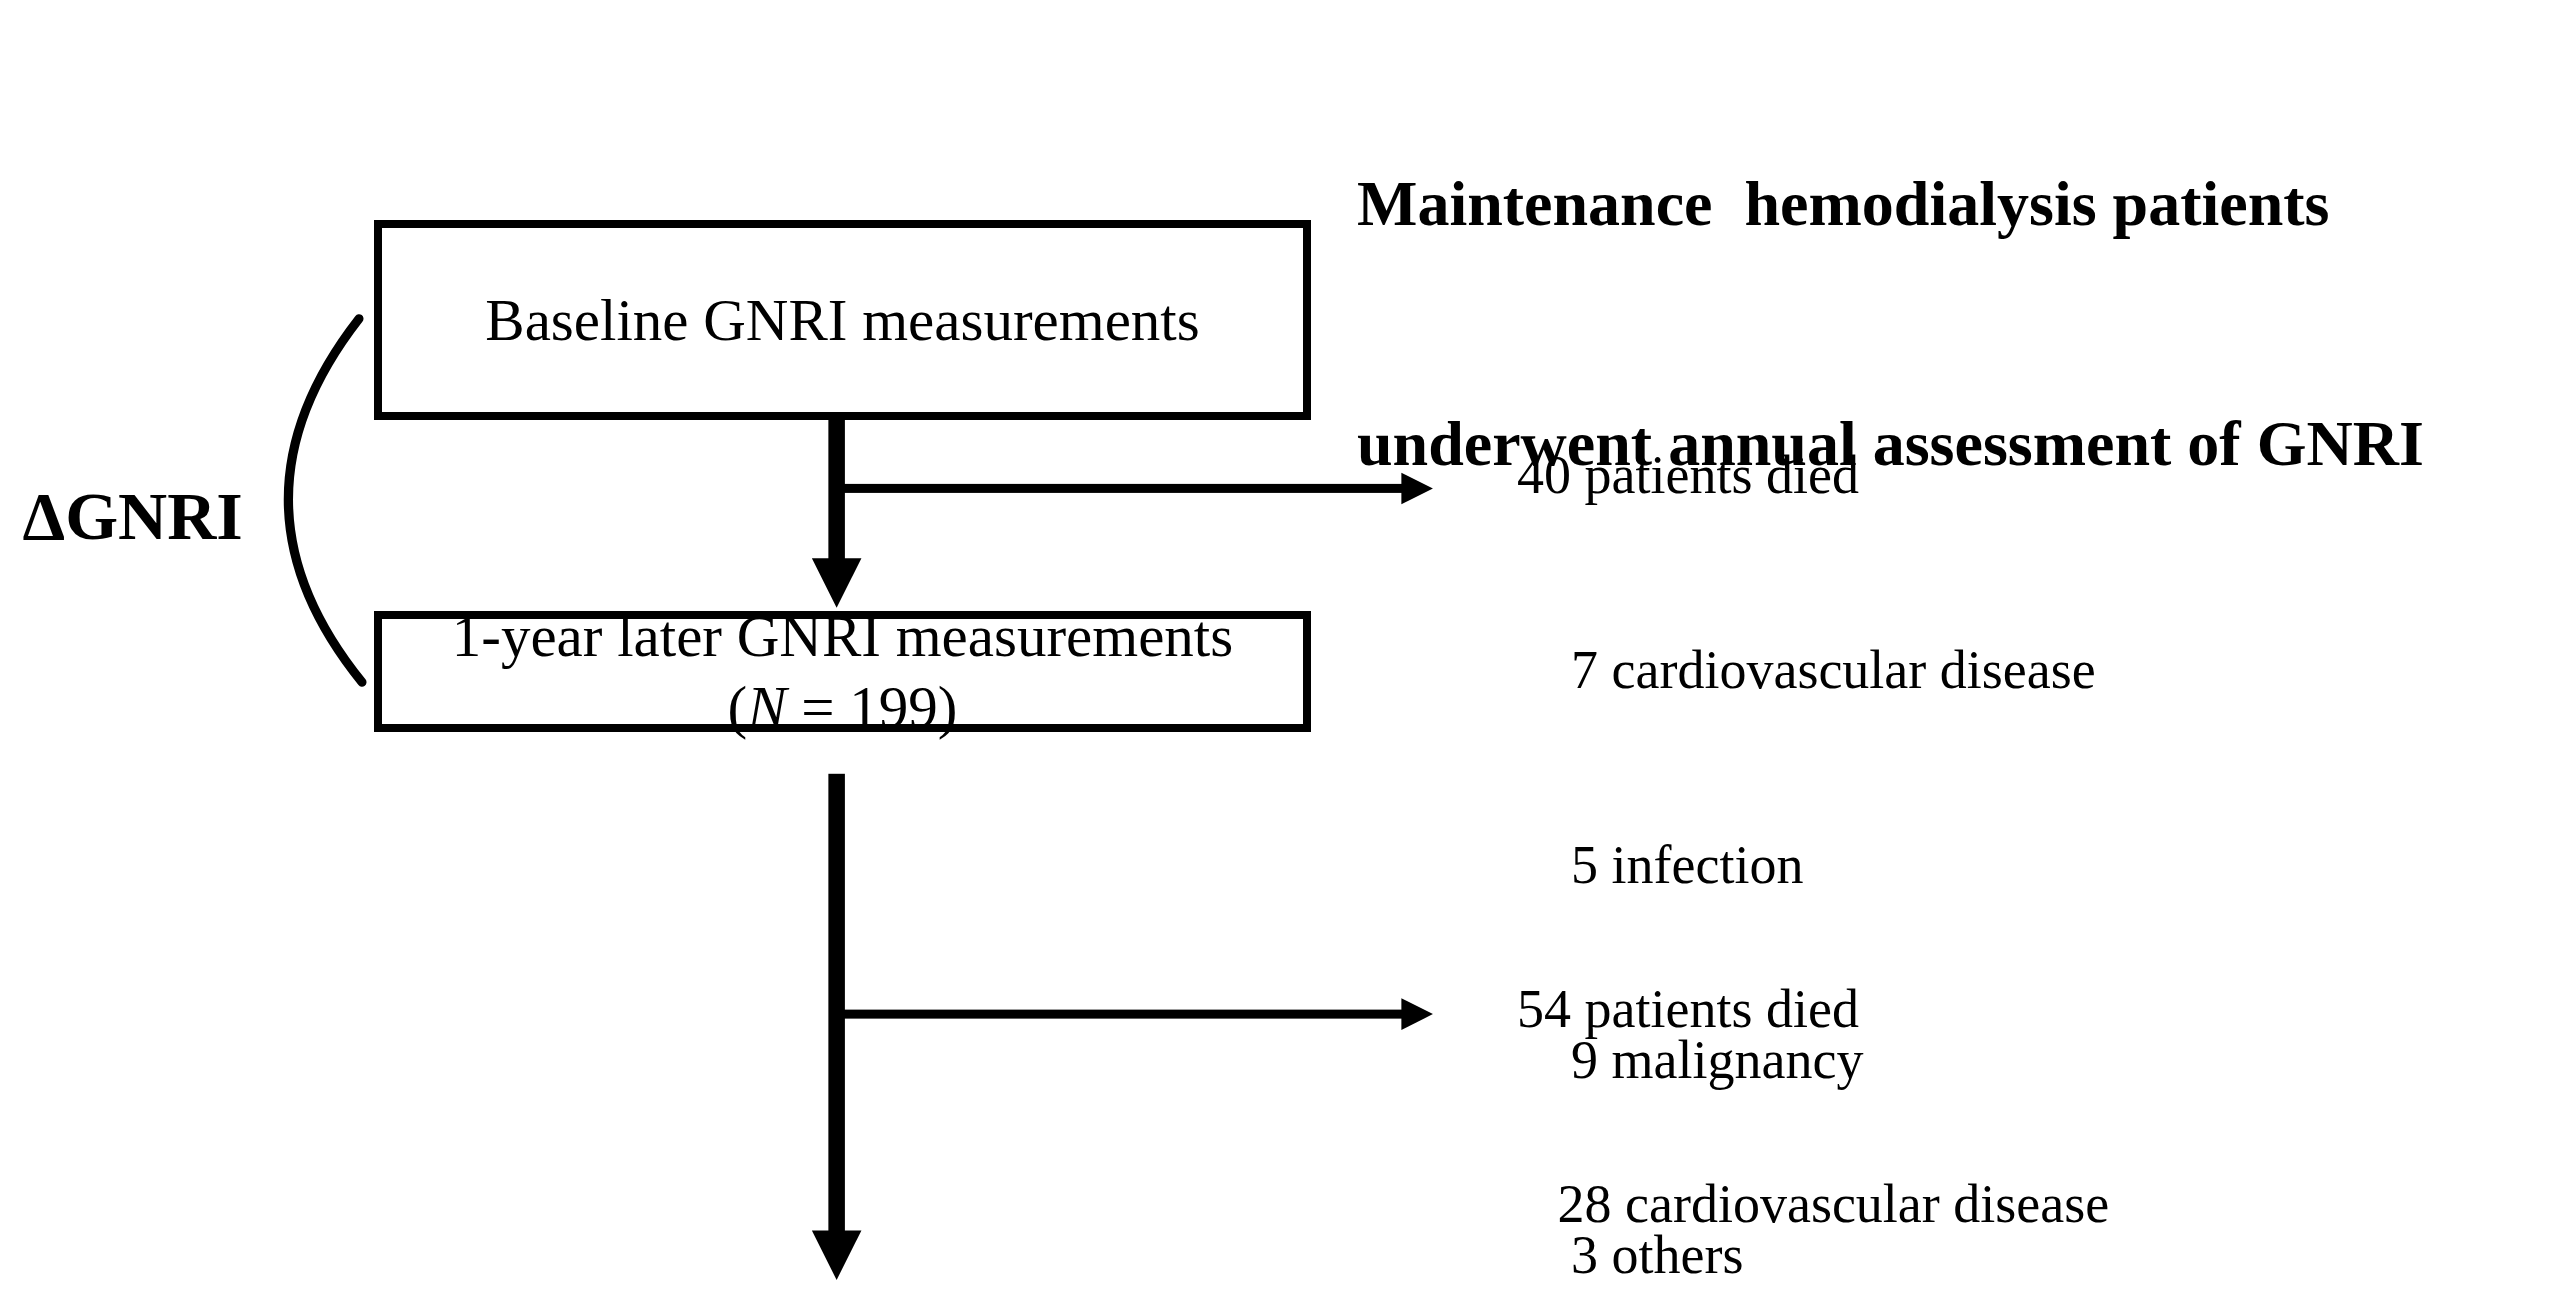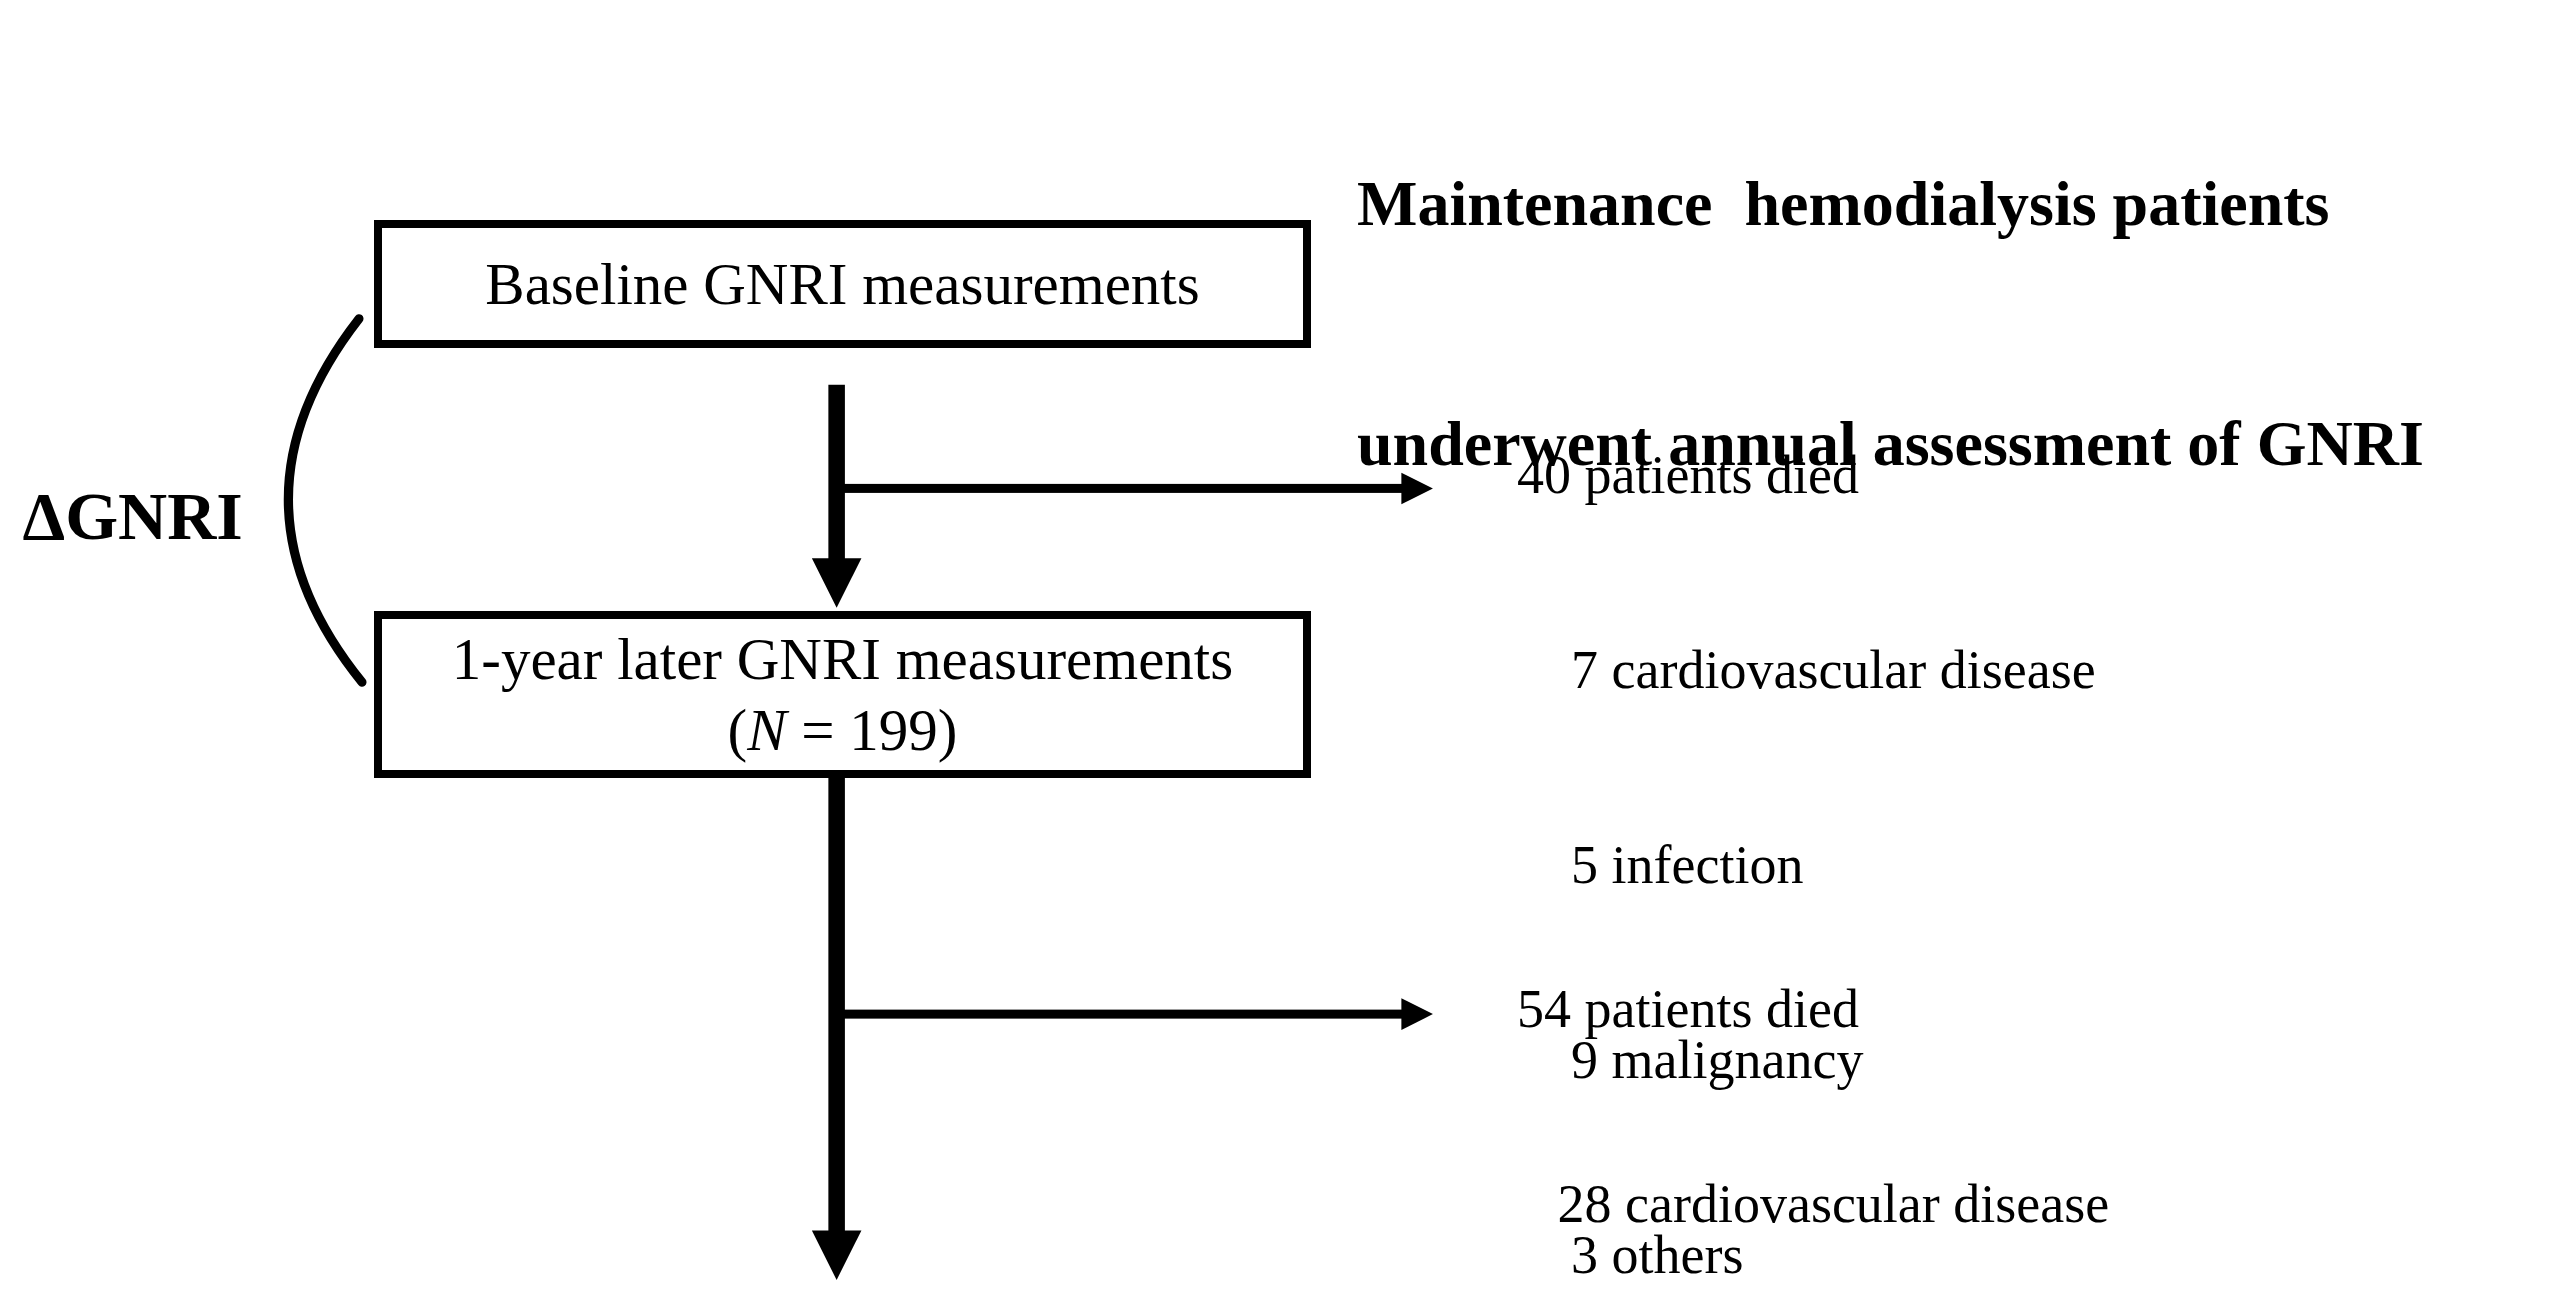--- a/index.html
+++ b/index.html
@@ -40,22 +40,22 @@
     border: 8.3px solid #000000;
     background: #ffffff;
     display: flex;
     flex-direction: column;
     align-items: center;
     justify-content: center;
     text-align: center;
     font-size: 59px;
     line-height: 71px;
   }
-  .box-baseline { top: 220px; height: 128px; }
-  .box-oneyear  { top: 611px; height: 167px; }
+  .box-baseline { top: 220px; height: 200px; }
+  .box-oneyear  { top: 611px; height: 121px; }
   .n-line { white-space: pre; }
   .it { font-style: italic; }
   .exclusion-list {
     position: absolute;
     left: 1517px;
     font-size: 54px;
     line-height: 65px;
     white-space: pre;
   }
   .list-first  { top: 313px; }

